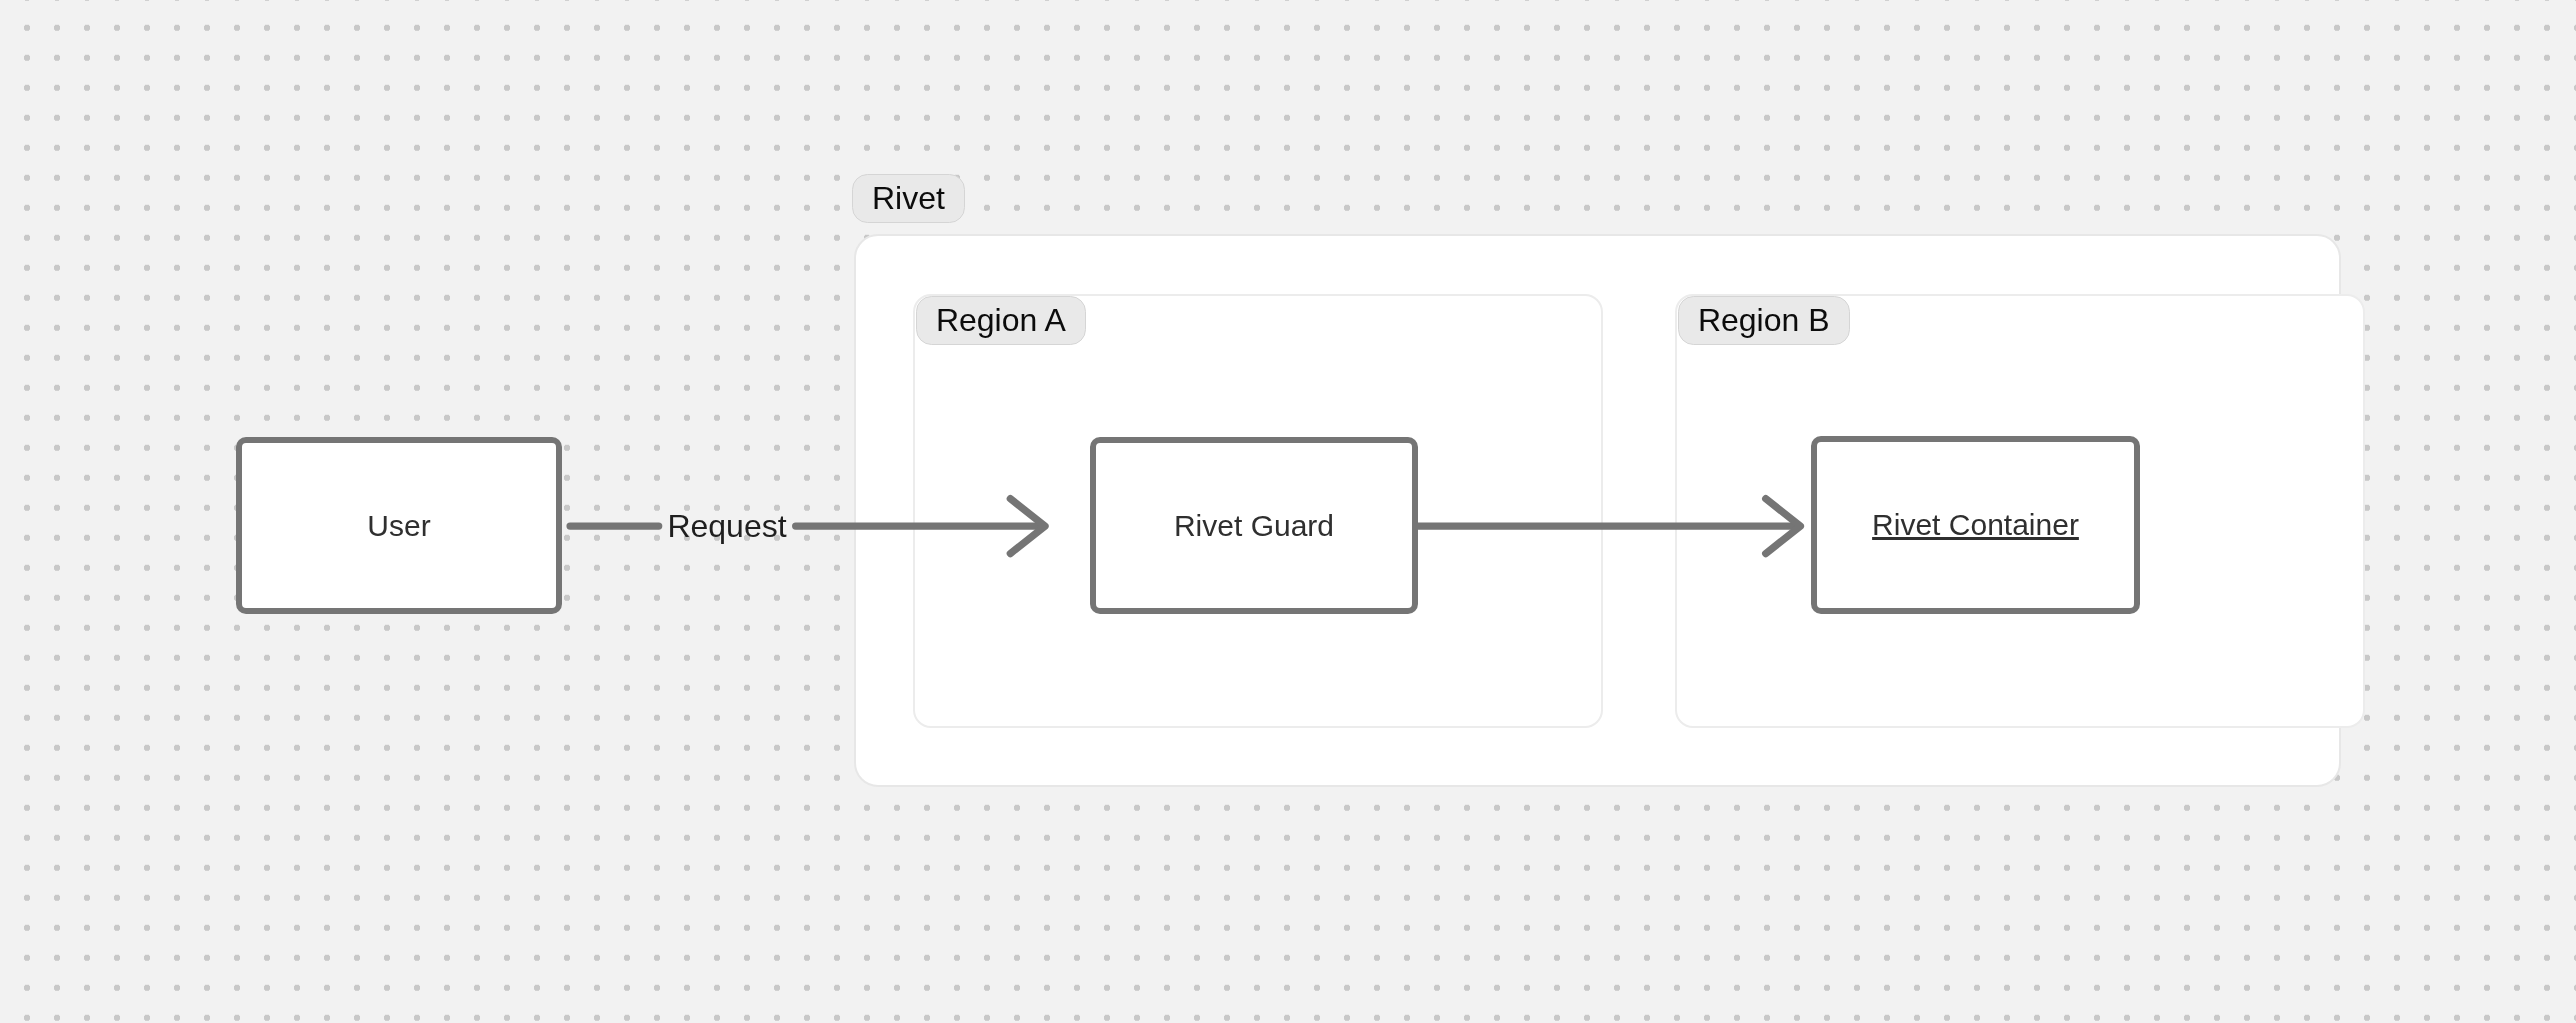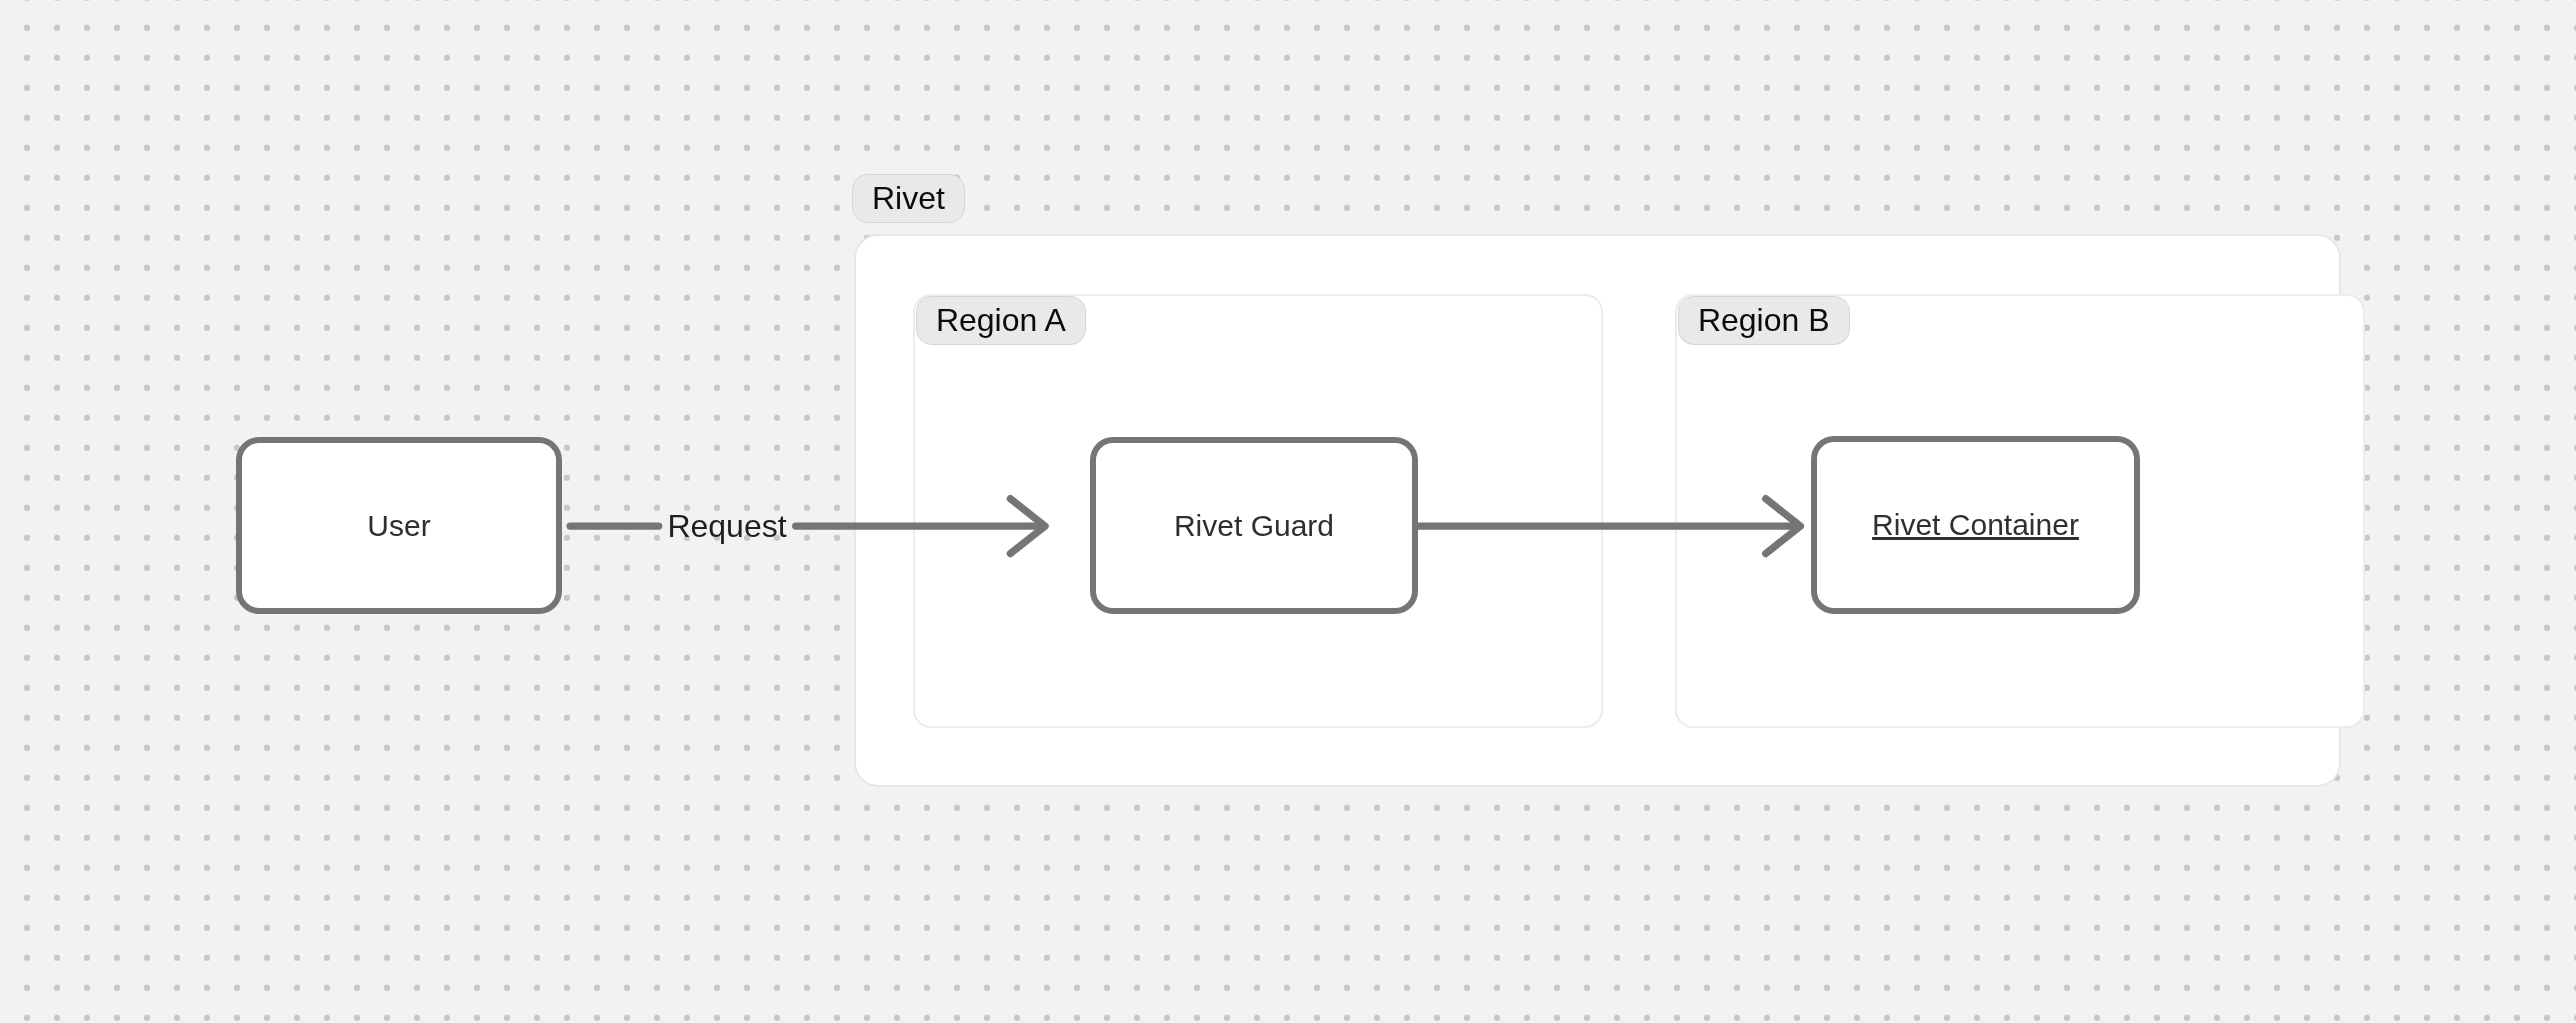--- a/index.html
+++ b/index.html
@@ -101,21 +101,21 @@
     color: #1f1f1f;
   }
 
   
   .node {
     position: absolute;
     width: 326px;
     height: 177px;
     background: #ffffff;
     border: 6.4px solid #757575;
-    border-radius: 23px;
+    border-radius: 10px;
     box-sizing: border-box;
     display: flex;
     align-items: center;
     justify-content: center;
     font-size: 30px;
     color: #2f2f2f;
     white-space: nowrap;
   }
   .node-user      { left: 236px;  top: 437px; }
   .node-guard     { left: 1090px; top: 437px; width: 328px; }

